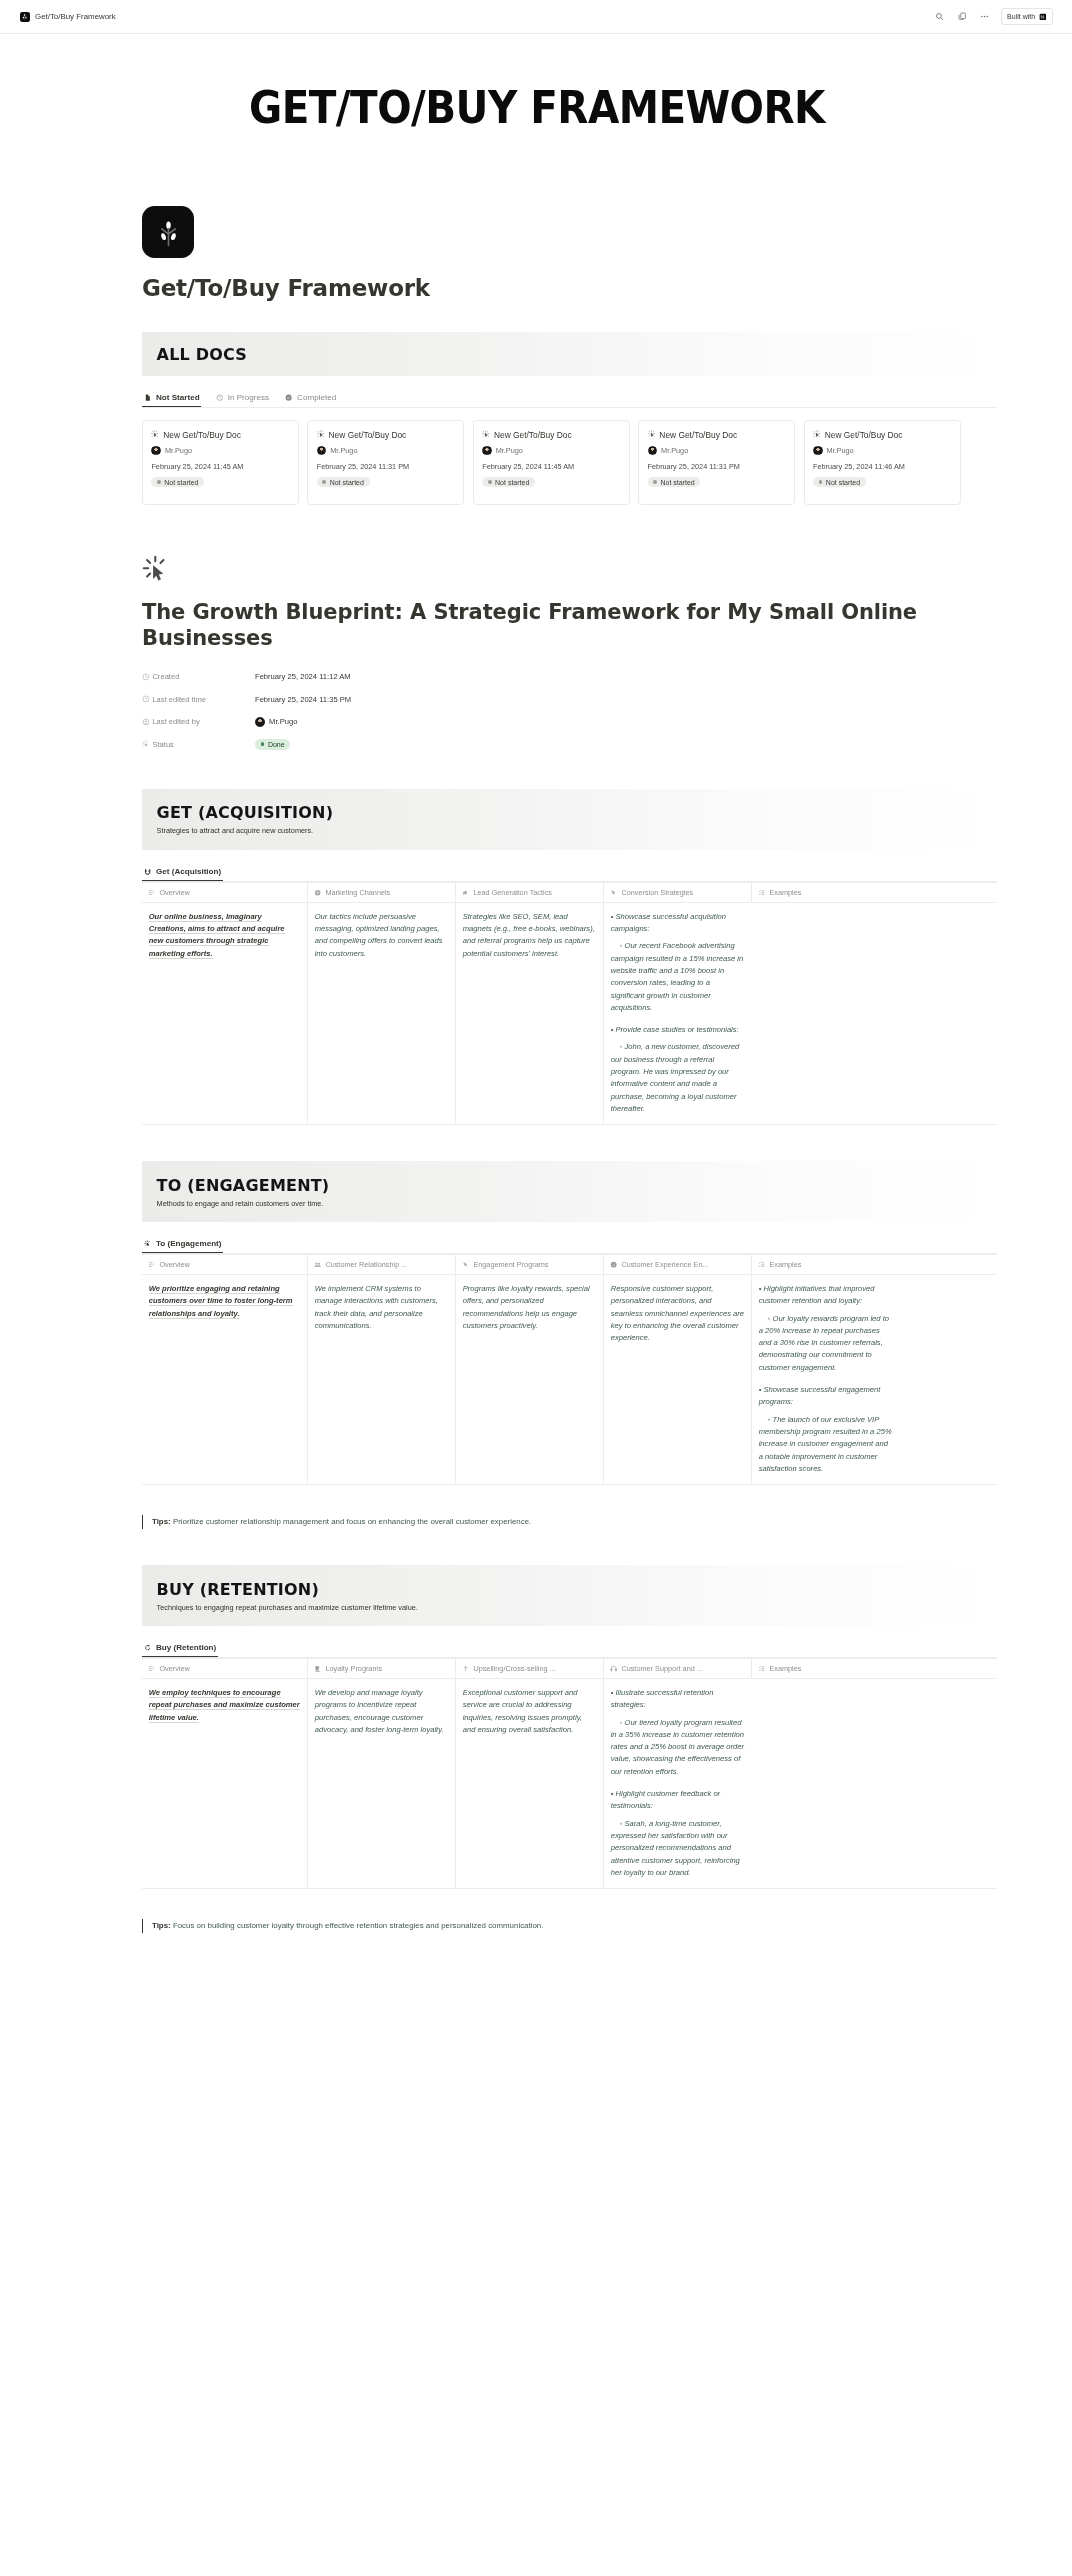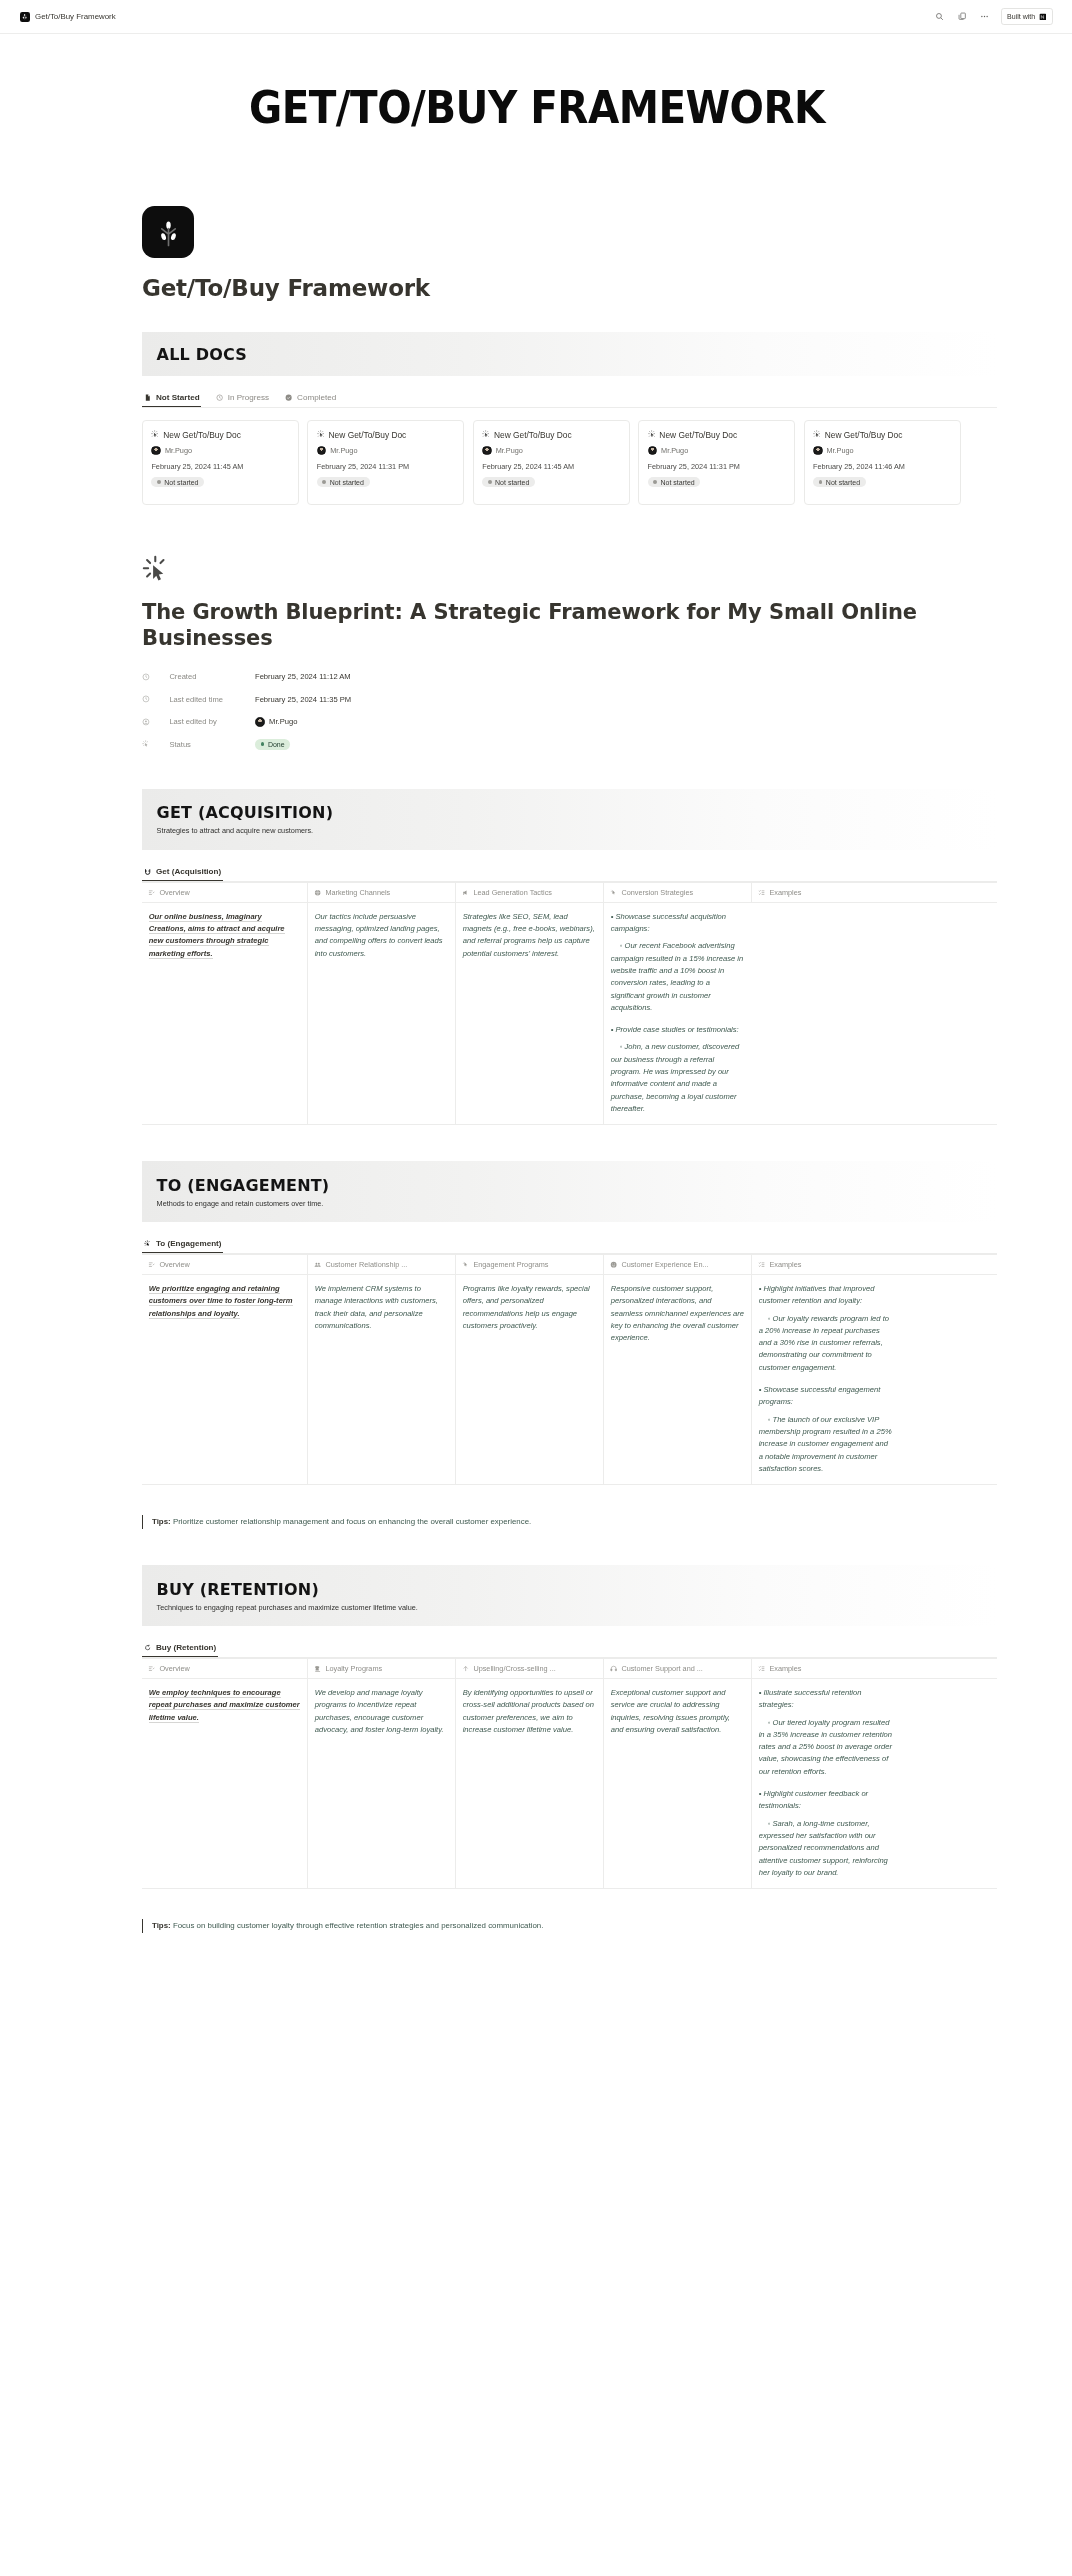--- a/index.html
+++ b/index.html
@@ -132,21 +132,21 @@
   
   .doc-icon{ margin-top:48px; width:33px;height:33px;display:flex;align-items:center; }
   .doc-title{
     font-family:"Liberation Sans Narrow","DejaVu Sans", sans-serif;
     font-size:21px; font-weight:bold; line-height:1.24; color:#37352f;
     margin-top:12.4px; max-width:910px; letter-spacing:-0.1px;
   }
 
   .props{ margin-top:17px; display:flex; flex-direction:column; gap:5.6px; }
   .prop{ display:flex; align-items:center; height:17px; }
-  .prop-label{ display:flex;align-items:center;gap:19px;width:113px;font-size:7.6px;color:#8b8a85;flex:0 0 auto; }
+  .prop-label{ display:flex;align-items:center;gap:2px;width:113px;font-size:7.6px;color:#8b8a85;flex:0 0 auto; }
   .prop-label .ic{ width:8.4px;height:8.4px;display:flex;align-items:center;justify-content:center;color:#adaca8; }
   .prop-val{ font-size:7.6px;color:#37352f;display:flex;align-items:center;gap:4.5px; }
 
   
   .sect-wrap{ margin-top:36px; }
   .tbl{ margin-top:0; max-width:893px; border-top:0.6px solid #ececeb; }
   .tbl-head{ display:flex; border-bottom:0.6px solid #ececeb; }
   .th{
     display:flex;align-items:flex-end;gap:3.9px;
     padding:5px 5.6px; font-size:7.3px;color:#8f8e89;
@@ -677,21 +677,20 @@
                   <path d="M3 16l2 2 3.5-4"></path>
                   <path d="M12 6h9M12 12h9M12 18h9"></path>
                 </svg>
               </span>
               <span>Examples</span>
             </div>
         </div>
         <div class="tbl-body">
           <div class="td c1 overview"><span>We employ techniques to encourage repeat purchases and maximize customer lifetime value.</span></div>
           <div class="td c2">We develop and manage loyalty programs to incentivize repeat purchases, encourage customer advocacy, and foster long-term loyalty.</div>
-          <div class="td c3">By identifying opportunities to upsell or cross-sell additional products based on customer preferences, we aim to increase customer lifetime value.</div>
           <div class="td c4">Exceptional customer support and service are crucial to addressing inquiries, resolving issues promptly, and ensuring overall satisfaction.</div>
           <div class="td c5">
             <p class="ex-b">• Illustrate successful retention strategies:</p>
             <p class="ex-sub">◦ Our tiered loyalty program resulted in a 35% increase in customer retention rates and a 25% boost in average order value, showcasing the effectiveness of our retention efforts.</p>
             <p class="ex-b">• Highlight customer feedback or testimonials:</p>
             <p class="ex-sub">◦ Sarah, a long-time customer, expressed her satisfaction with our personalized recommendations and attentive customer support, reinforcing her loyalty to our brand.</p>
           </div>
         </div>
       </div>
       <div class="tips">

